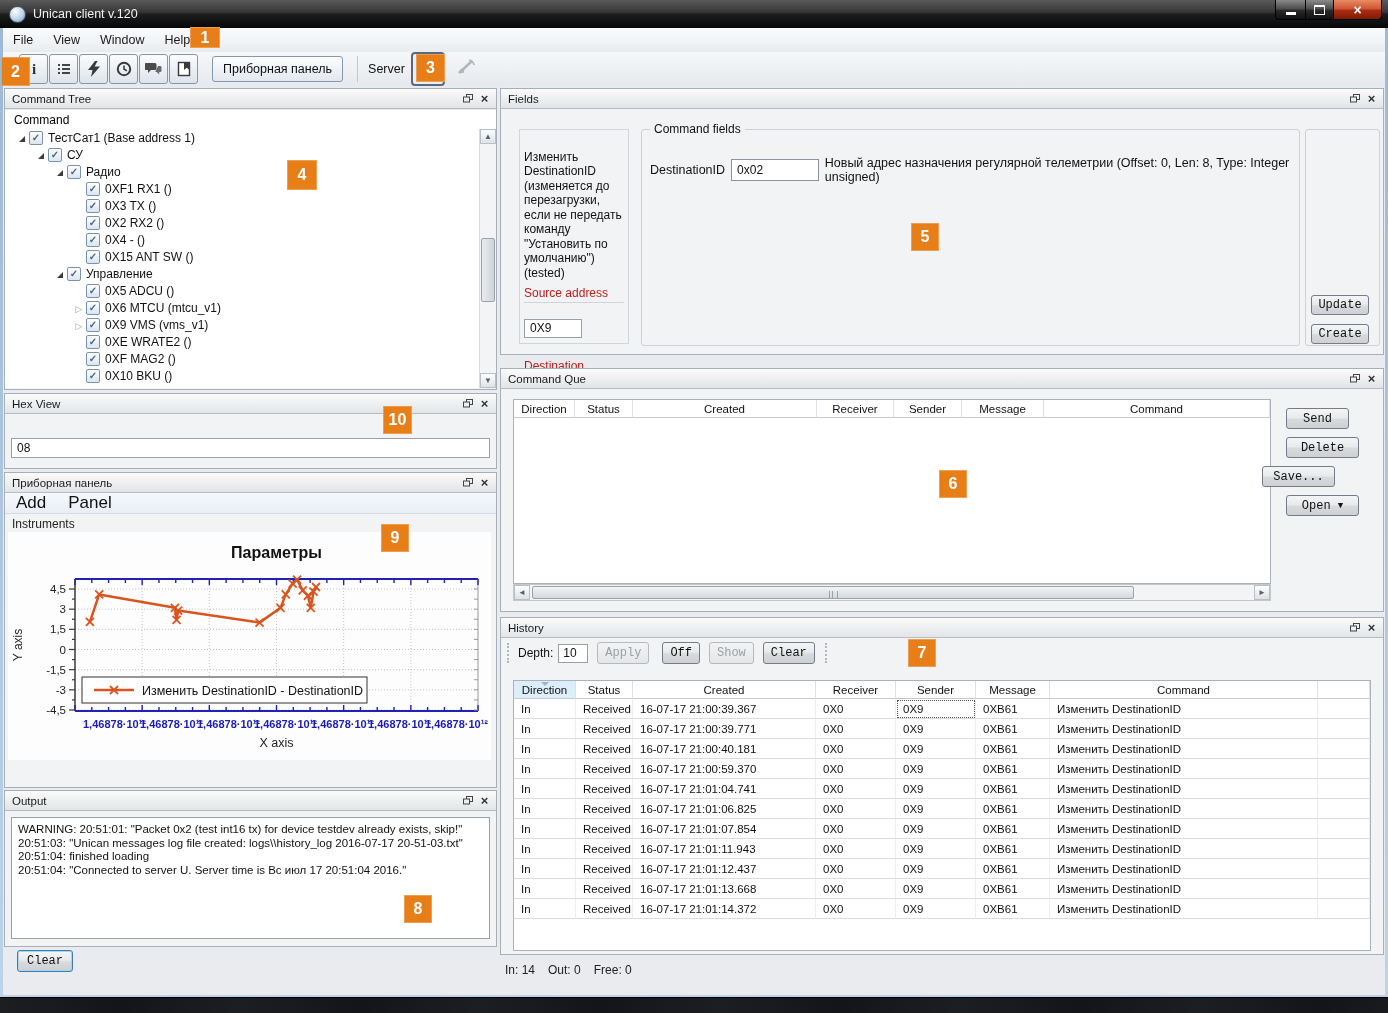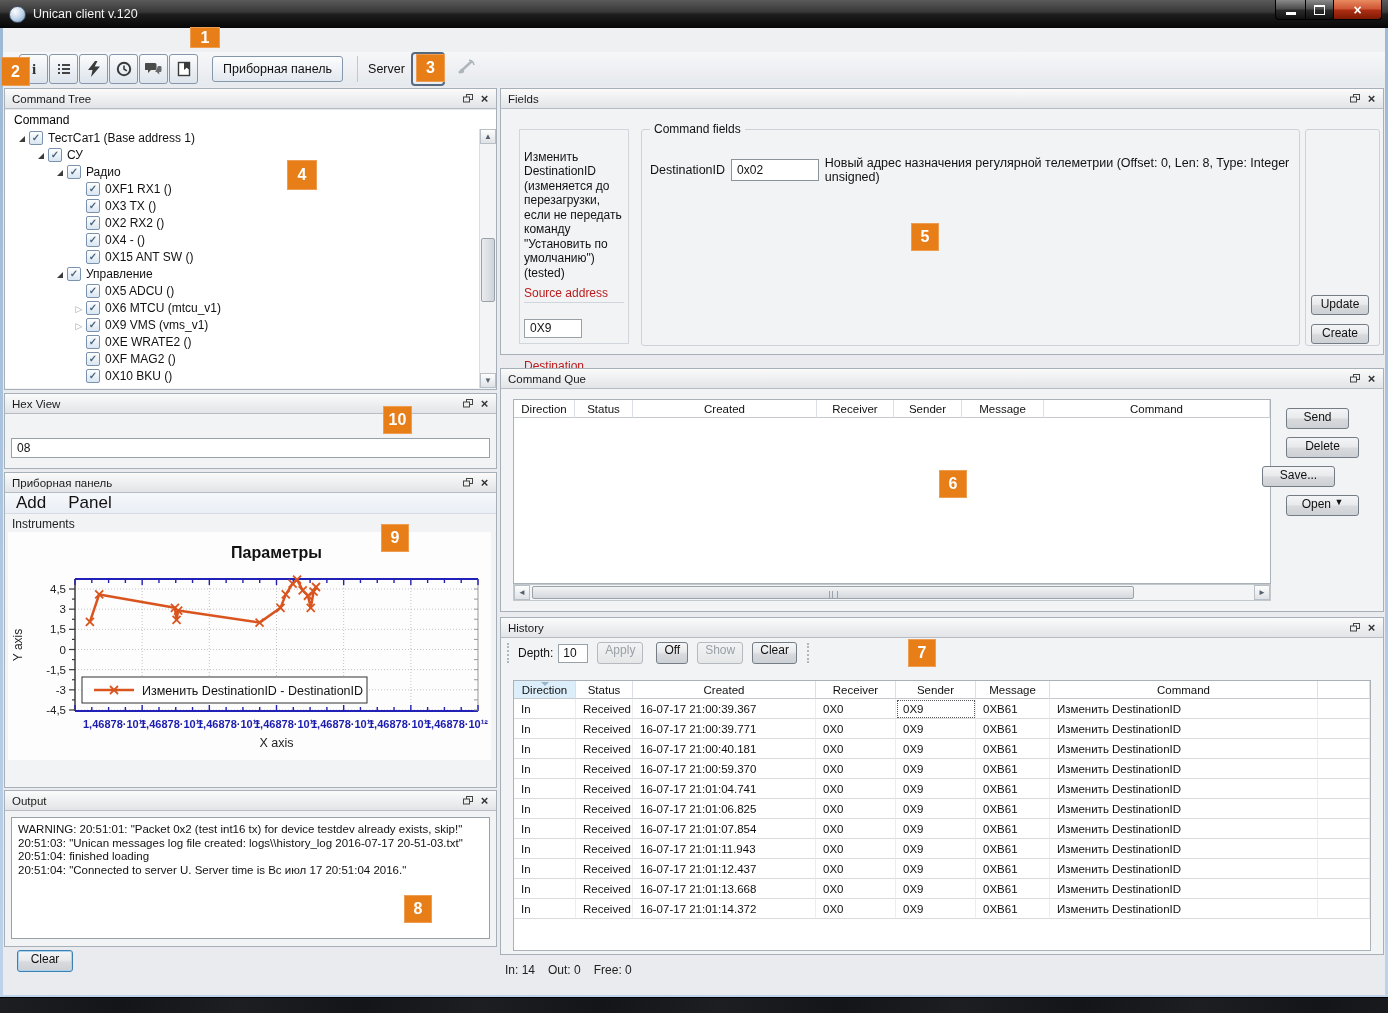--- a/index.html
+++ b/index.html
@@ -49,21 +49,21 @@
   .vs-thumb{position:absolute;left:1px;right:1px;top:42%;height:24%;background:linear-gradient(90deg,#e9ebee,#cfd4da);border:1px solid #9aa2ac;border-radius:2px;}
   
   .hex-msg{font-size:11.5px;color:#1a1a1a;padding:5px 0 0 8px;}
   .hex-input{position:absolute;left:6px;right:6px;top:44px;height:20px;background:#fff;border:1px solid #98a0a8;font-size:12px;color:#111;display:flex;align-items:center;padding-left:5px;box-sizing:border-box;}
   
   .dash-menu{height:20px;background:linear-gradient(#f6f9fc,#e9eef5);border-bottom:1px solid #d7dce2;display:flex;align-items:center;font-size:17px;color:#111;}
   .dash-menu span{padding:2px 11px;}
   .dash-group{font-size:12px;color:#222;padding:3px 0 0 7px;}
   
   .out-box{position:absolute;left:6px;right:6px;top:26px;bottom:7px;background:#fff;border:1px solid #98a0a8;font-size:11.5px;color:#111;padding:5px 6px;line-height:13.5px;overflow:hidden;}
-  .btn{border:1px solid #747c85;border-radius:3px;background:linear-gradient(#f4f5f6,#e9eaec 45%,#d8dadd 55%,#cdd0d4);font-size:12px;color:#111;display:flex;justify-content:center;box-sizing:border-box;}
+  .btn{border:1px solid #747c85;border-radius:3px;background:linear-gradient(#f4f5f6,#e9eaec 45%,#d8dadd 55%,#cdd0d4);font-size:12px;color:#111;display:flex;align-items:center;justify-content:center;box-sizing:border-box;font-family:Liberation Mono, monospace;}
   .btn.focus{border:1px solid #3c7fb1;box-shadow:0 0 0 1px #a8d2ee inset;}
   .btn.dis{color:#9aa0a6;border-color:#b4bac0;background:linear-gradient(#f2f3f4,#e4e6e8);}
   
   .id-line{font-size:11.5px;color:#1a1a1a;padding:4px 0 0 9px;}
   .desc-box{position:absolute;left:18px;top:40px;width:110px;height:215px;border:1px solid #d0d6db;font-size:12px;color:#111;padding:5px 4px;line-height:14.5px;box-sizing:border-box;white-space:pre-line;}
   .addr-lbl{font-size:12px;color:#b91c1c;border-bottom:1px solid #cfd5da;padding:6px 0 1px 0;}
   .addr-inp{width:58px;height:19px;background:#fff;border:1px solid #98a0a8;font-size:12px;display:flex;align-items:center;padding-left:5px;margin-top:2px;box-sizing:border-box;}
   .grp{position:absolute;border:1px solid #ccd2d8;border-radius:3px;margin-left:7px;}
   .grp-title{position:absolute;top:-8px;left:8px;background:#f2f3f5;padding:0 4px;font-size:12px;color:#111;}
   .cf-row{position:absolute;left:8px;top:26px;display:flex;align-items:center;font-size:12.5px;color:#111;}
@@ -106,20 +106,26 @@
         <div class="win-btn max">
             <span class="g-max"></span>
           </div>
         <div class="win-btn close">
             <span class="g-close">×</span>
           </div>
       </div>
     </div>
 
     <div class="win-body">
+      <div class="menubar" id="menubar">
+          <span class="menu-item">File</span>
+          <span class="menu-item">View</span>
+          <span class="menu-item">Window</span>
+          <span class="menu-item">Help</span>
+        </div>
 
       <div class="toolbar">
         <div class="tbtn">
             <span>
               <svg width="16" height="16">
                 <text x="8" y="13" font-size="15" font-weight="bold" font-family="Liberation Serif, serif" text-anchor="middle" fill="#333">i</text>
               </svg>
             </span>
           </div>
         <div class="tbtn">

